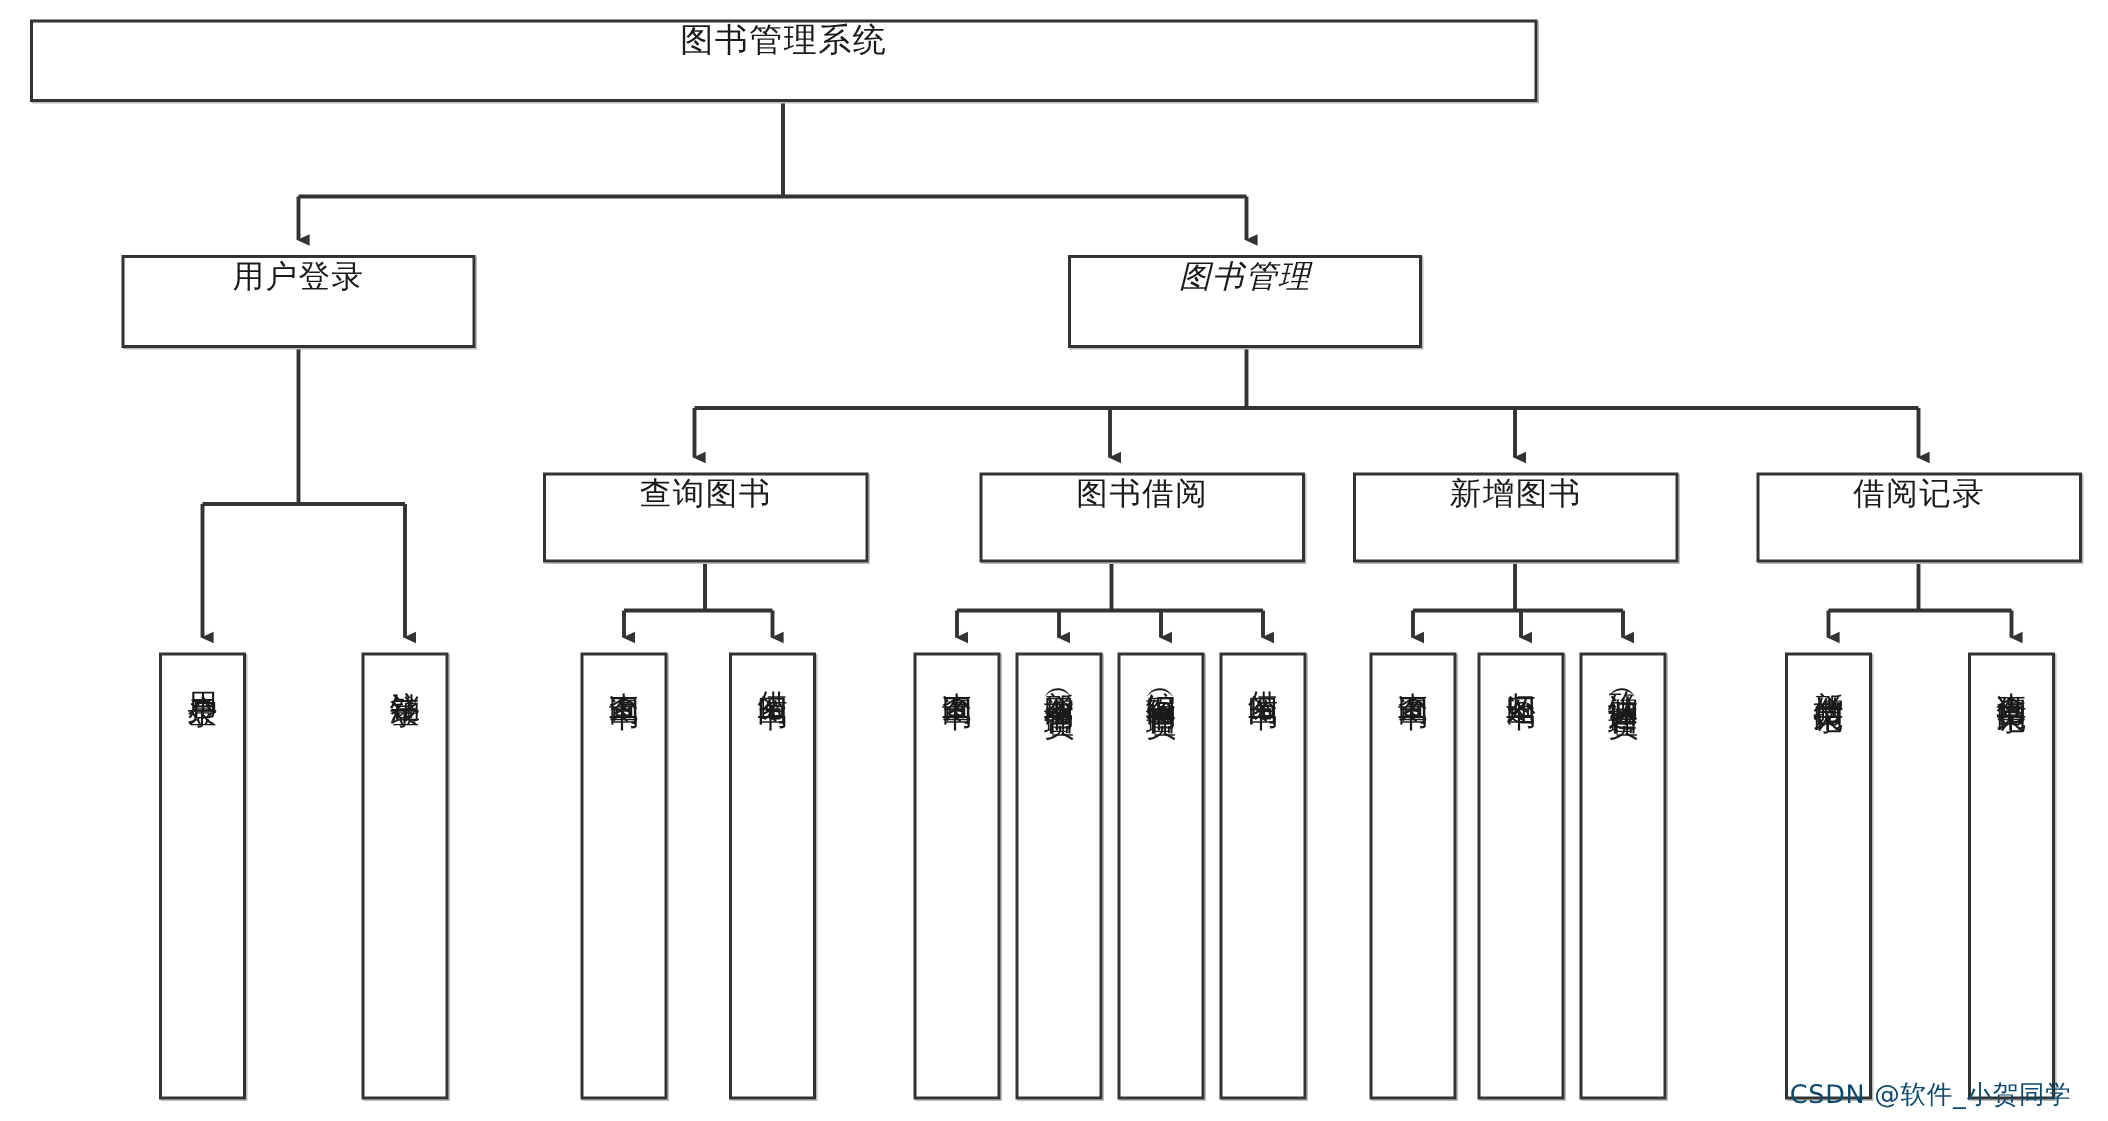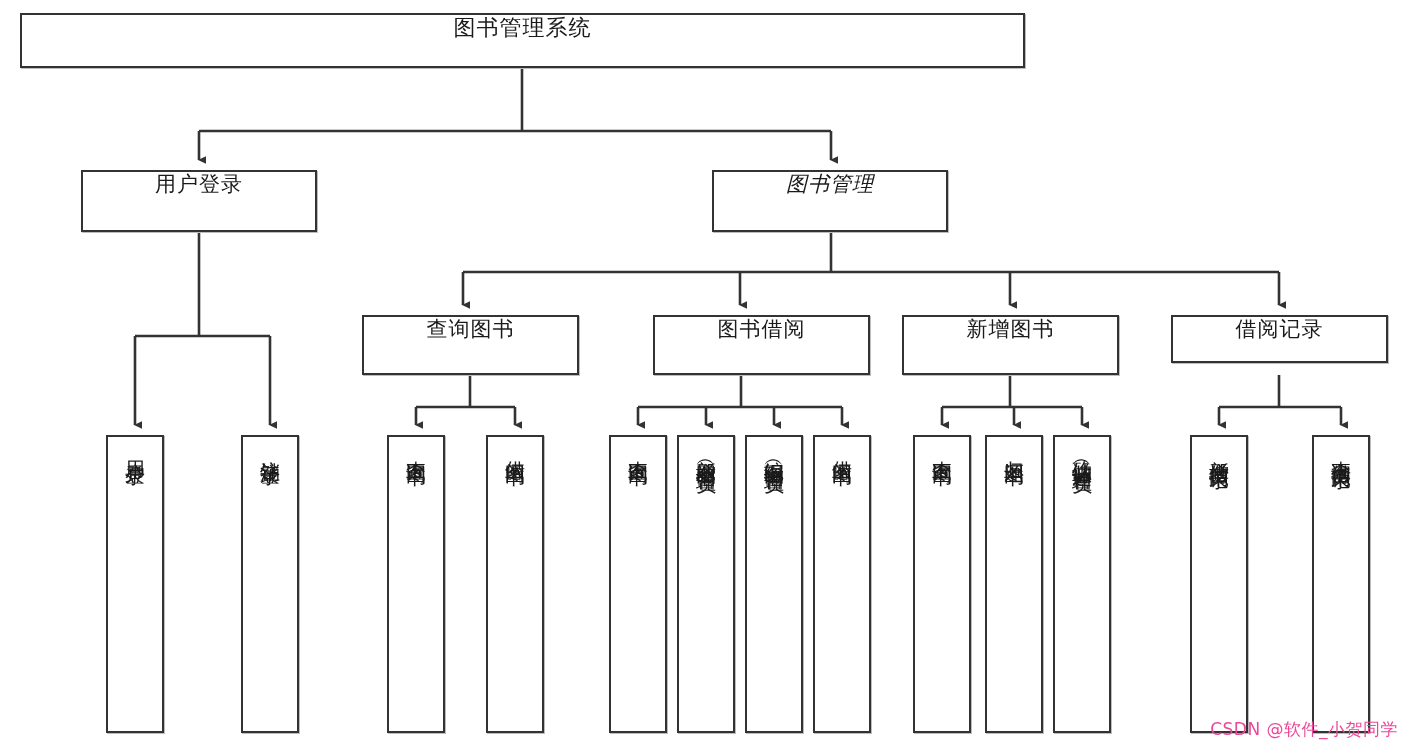--- a/index.html
+++ b/index.html
@@ -52,24 +52,24 @@
     writing-mode: vertical-rl;
     text-orientation: upright;
     white-space: nowrap;
     letter-spacing: 2px;
   }
   .node.root {
     font-size: 22px;
   }
   #watermark {
     position: absolute;
-    right: 7px;
+    right: 24px;
     bottom: 6px;
     font-size: 17px;
-    color: #ec4899;
+    color: #0c4a6e;
     letter-spacing: 0.5px;
     white-space: nowrap;
   }
 </style>
 </head>
 <body>
 
 <div id="canvas">
 
   <svg id="edges" viewBox="0 0 1405 747" xmlns="http://www.w3.org/2000/svg">
@@ -135,21 +135,21 @@
 
   <div class="node h" style="left: 362px; top: 315px; width: 217px; height: 60px;">
     <span>查询图书</span>
   </div>
   <div class="node h" style="left: 633px; top: 315px; width: 217px; height: 60px; margin-left: 20px;">
     <span>图书借阅</span>
   </div>
   <div class="node h" style="left: 902px; top: 315px; width: 217px; height: 60px;">
     <span>新增图书</span>
   </div>
-  <div class="node h" style="left: 1171px; top: 315px; width: 217px; height: 48px;">
+  <div class="node h" style="left: 1171px; top: 315px; width: 217px; height: 60px;">
     <span>借阅记录</span>
   </div>
 
   <div class="node leaf" style="left: 106px; top: 435px; width: 58px; height: 298px;">
     <span class="vtext">用户登录</span>
   </div>
   <div class="node leaf" style="left: 241px; top: 435px; width: 58px; height: 298px;">
     <span class="vtext">注销登录</span>
   </div>
   <div class="node leaf" style="left: 387px; top: 435px; width: 58px; height: 298px;">

